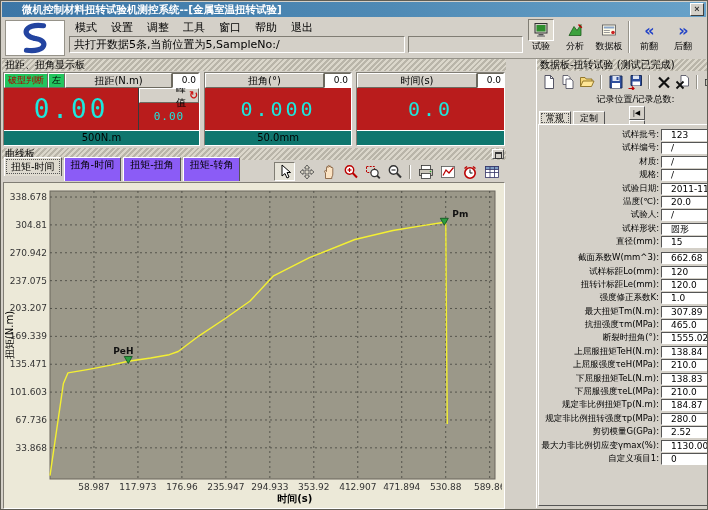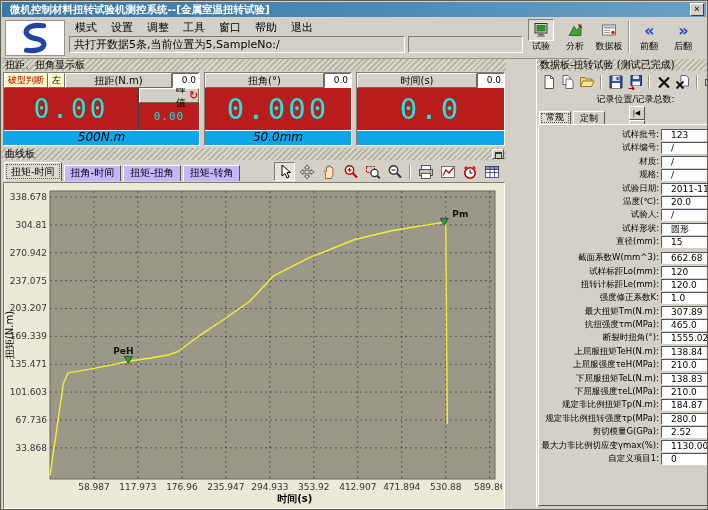--- a/index.html
+++ b/index.html
@@ -2,21 +2,21 @@
 <html><head>
 <meta charset="utf-8">
 <style>
   html,body{margin:0;padding:0;background:#808080;}
   #app{position:relative;width:708px;height:510px;background:#d4d0c8;
        font-family:"DejaVu Sans","Liberation Sans",sans-serif;font-size:11px;color:#000;
        border:1px solid #5f5d54;box-sizing:border-box;overflow:hidden;}
   
   .titlebar{position:absolute;left:1px;top:1px;right:1px;height:15px;
             background:linear-gradient(90deg,#3c76a6,#4f8ab5 55%,#68a2c9);
-            color:#fff;font-size:10.5px;font-weight:bold;line-height:15px;padding-left:8px;box-sizing:border-box;}
+            color:#fff;font-size:10.5px;font-weight:bold;line-height:15px;padding-left:20px;box-sizing:border-box;}
   .tb-close{position:absolute;right:2px;top:1px;width:14px;height:13px;background:#d4d0c8;
             border:1px solid;border-color:#fff #404040 #404040 #fff;
             font-size:9px;line-height:11px;text-align:center;color:#333;font-weight:bold;padding:0;}
   
   .topbar{position:absolute;left:1px;top:16px;width:579px;height:41px;border-bottom:1px solid #96938a;padding-left:8px;}
   .logo{position:absolute;left:3px;top:3px;width:58px;height:34px;background:#fff;border:1px solid #96938a;}
   .menubar{position:absolute;left:66px;top:2px;height:15px;display:flex;}
   .menu-item{padding:1px 7px;font-size:11px;cursor:default;}
   .statusbox{position:absolute;background:#d4d0c8;border:1px solid;border-color:#807d74 #fff #fff #807d74;
              font-size:11px;line-height:15px;padding-left:4px;box-sizing:border-box;overflow:hidden;white-space:nowrap;}
@@ -36,42 +36,42 @@
                border:1px solid;border-color:#fff #555 #555 #fff;box-sizing:border-box;}
   .restore-box::after{content:"";position:absolute;left:2px;top:2px;width:5px;height:4px;border:1px solid #333;border-top-width:2px;}
   .xbtn{position:absolute;right:2px;top:1px;width:13px;height:11px;background:#d4d0c8;
         border:1px solid;border-color:#fff #555 #555 #fff;font-size:8px;line-height:9px;text-align:center;font-weight:bold;padding:0;}
   
   .display-panel{position:absolute;left:1px;top:58px;width:504px;height:88px;}
   .display-row{position:absolute;left:1px;right:1px;top:13px;bottom:1px;display:flex;gap:4px;}
   .dgroup{border:1px solid;border-color:#807d74 #fff #fff #807d74;background:#d4d0c8;display:flex;flex-direction:column;box-sizing:border-box;}
   .g1{width:197px;}.g2{width:148px;}.g3{flex:1;}
   .dhead{display:flex;height:15px;}
-  .hbtn{font-size:9px;line-height:13px;padding:0 3px;background:#fef9c3;white-space:nowrap;
+  .hbtn{font-size:9px;line-height:13px;padding:0 3px;background:#22c55e;white-space:nowrap;
         border:1px solid;border-color:#fff #6d6a60 #6d6a60 #fff;box-sizing:border-box;}
   .hbtn.red{color:#b00000;}
   .htitle{flex:1;text-align:center;font-size:10px;line-height:13px;border:1px solid;border-color:#fff #6d6a60 #6d6a60 #fff;box-sizing:border-box;}
   .hval{width:27px;background:#fff;border:1px solid;border-color:#6d6a60 #fff #fff #6d6a60;
         font-size:9px;line-height:13px;text-align:right;padding-right:2px;box-sizing:border-box;}
   .dbody{flex:1;background:#b91c1c;display:flex;overflow:hidden;}
   .bigval{flex:1;color:#1ce8de;font-family:"DejaVu Sans Mono","Liberation Mono",monospace;
           display:flex;align-items:center;justify-content:center;letter-spacing:3px;}
   .g1 .bigval{font-size:26px;}
-  .g2 .bigval,.g3 .bigval{font-size:29px;border-radius:19px;}
+  .g2 .bigval,.g3 .bigval{font-size:20px;border-radius:19px;}
   .peakcol{width:60px;display:flex;flex-direction:column;border-left:1px solid #3a3a3a;}
   .peaklabel{height:15px;background:#d4d0c8;border:1px solid;border-color:#fff #6d6a60 #6d6a60 #fff;
              display:flex;align-items:center;justify-content:center;gap:3px;font-size:10px;box-sizing:border-box;padding-left:36px;}
   .refresh{color:#cc1111;font-weight:bold;font-size:11px;line-height:11px;}
   .peakval{flex:1;color:#1ce8de;font-family:"DejaVu Sans Mono","Liberation Mono",monospace;font-size:11px;
            display:flex;align-items:center;justify-content:center;letter-spacing:1px;}
-  .dfoot{height:14px;background:#0ea5e9;text-align:center;font-size:12px;line-height:13px;border-top:1px solid #fff;font-style:italic;}
+  .dfoot{height:14px;background:#0f766e;text-align:center;font-size:10px;line-height:13px;border-top:1px solid #fff;}
   
   .curve-panel{position:absolute;left:1px;top:147px;width:504px;height:362px;}
   .tabrow{position:absolute;left:0;top:13px;right:0;height:20px;display:flex;align-items:flex-end;padding-left:2px;box-sizing:border-box;}
-  .ctab{font-size:10px;line-height:14px;height:16px;padding:0 6px;background:#c4b5fd;margin-right:2px;
+  .ctab{font-size:10px;line-height:14px;height:24px;padding:0 6px;background:#8b5cf6;margin-right:2px;
         border:1px solid;border-color:#fff #555 #555 #fff;border-bottom:none;box-sizing:border-box;}
   .ctab.active{height:19px;line-height:17px;background:#dedacf;outline:1px dotted #555;outline-offset:-3px;}
   .chart-tools{margin-left:auto;display:flex;align-items:center;gap:1px;padding-right:4px;}
   .icon-btn{width:19px;height:17px;display:flex;align-items:center;justify-content:center;background:#d4d0c8;border:1px solid transparent;}
   .icon-btn.pressed{border:1px solid;border-color:#807d74 #fff #fff #807d74;background:#e6e3d8;}
   .hsep{width:1px;height:14px;background:#96938a;border-right:1px solid #fff;margin:0 3px;}
   .chart-area{position:absolute;left:1px;right:1px;top:34px;bottom:1px;background:#ece9d8;
               border:1px solid;border-color:#807d74 #fff #fff #807d74;box-sizing:border-box;}
   
   .data-panel{position:absolute;left:535px;top:58px;width:199px;bottom:1px;border-left:1px solid #fff;}
@@ -79,21 +79,21 @@
   .dp-icon{width:17px;height:16px;display:flex;align-items:center;justify-content:center;}
   .dp-nav{position:absolute;left:0;top:34px;height:17px;width:100%;display:flex;align-items:center;font-size:9px;padding:0 3px;box-sizing:border-box;flex-direction:column;}
   .dp-nav-label{margin-right:2px;white-space:nowrap;}
   .nav-btn{width:16px;height:14px;font-size:7px;line-height:12px;text-align:center;background:#d4d0c8;
            border:1px solid;border-color:#fff #555 #555 #fff;padding:0;color:#000;}
   .dp-pos{flex:1;height:14px;background:#fff;border:1px solid;border-color:#555 #fff #fff #555;
           text-align:center;font-size:10px;line-height:12px;margin:0 1px;box-sizing:border-box;}
   .dp-tabs{position:absolute;left:2px;top:52px;height:14px;display:flex;}
   .dp-tab{font-size:9px;line-height:12px;padding:0 6px;background:#d4d0c8;margin-right:2px;
           border:1px solid;border-color:#fff #555 #555 #fff;border-bottom:none;}
-  .dp-tab.active{outline:1px dotted #555;outline-offset:-3px;background:#dedacf;font-family:Liberation Mono, monospace;}
+  .dp-tab.active{outline:1px dotted #555;outline-offset:-3px;background:#dedacf;}
   .dp-fields{position:absolute;left:1px;right:1px;top:65px;bottom:2px;background:#d4d0c8;
              border:1px solid;border-color:#fff #555 #555 #fff;padding:4px 3px 0 2px;box-sizing:border-box;overflow:hidden;}
   .fld-row{display:flex;align-items:center;height:12px;margin-bottom:1.4px;}
   .fld-row.gap{margin-top:4px;}
   .fld-label{flex:1;text-align:right;font-size:8.5px;white-space:nowrap;padding-right:2px;overflow:hidden;}
   .fld-input{width:70px;height:12px;background:#fff;border:1px solid;border-color:#555 #fff #fff #555;
              font-size:9px;line-height:10px;padding-left:9px;box-sizing:border-box;position:relative;display:flex;align-items:center;flex:none;}
   .dd-arrow{position:absolute;right:0;top:0;bottom:0;width:11px;background:#d4d0c8;
             border:1px solid;border-color:#fff #555 #555 #fff;font-size:5px;display:flex;align-items:center;justify-content:center;}
 </style>
@@ -220,21 +220,21 @@
       </div>
     </div>
   </div>
 
   <div class="curve-panel">
     <div class="panel-header">
       <span>曲线板</span>
       <span class="restore-box"></span>
     </div>
     <div class="tabrow">
-      <div style="display:flex;align-items:flex-end;" id="curve-tabs">
+      <div style="display:flex;" id="curve-tabs">
           <div class="ctab active">扭矩-时间</div>
           <div class="ctab">扭角-时间</div>
           <div class="ctab">扭矩-扭角</div>
           <div class="ctab">扭矩-转角</div>
         </div>
       <div class="chart-tools" id="chart-tools">
           <div class="icon-btn pressed">
             <svg viewBox="0 0 16 16" width="16" height="16">
               <polygon points="5,1 5,12 8,9.5 10,14 12,13 10,8.5 13.5,8.5" fill="#fff" stroke="#000"></polygon>
             </svg>

